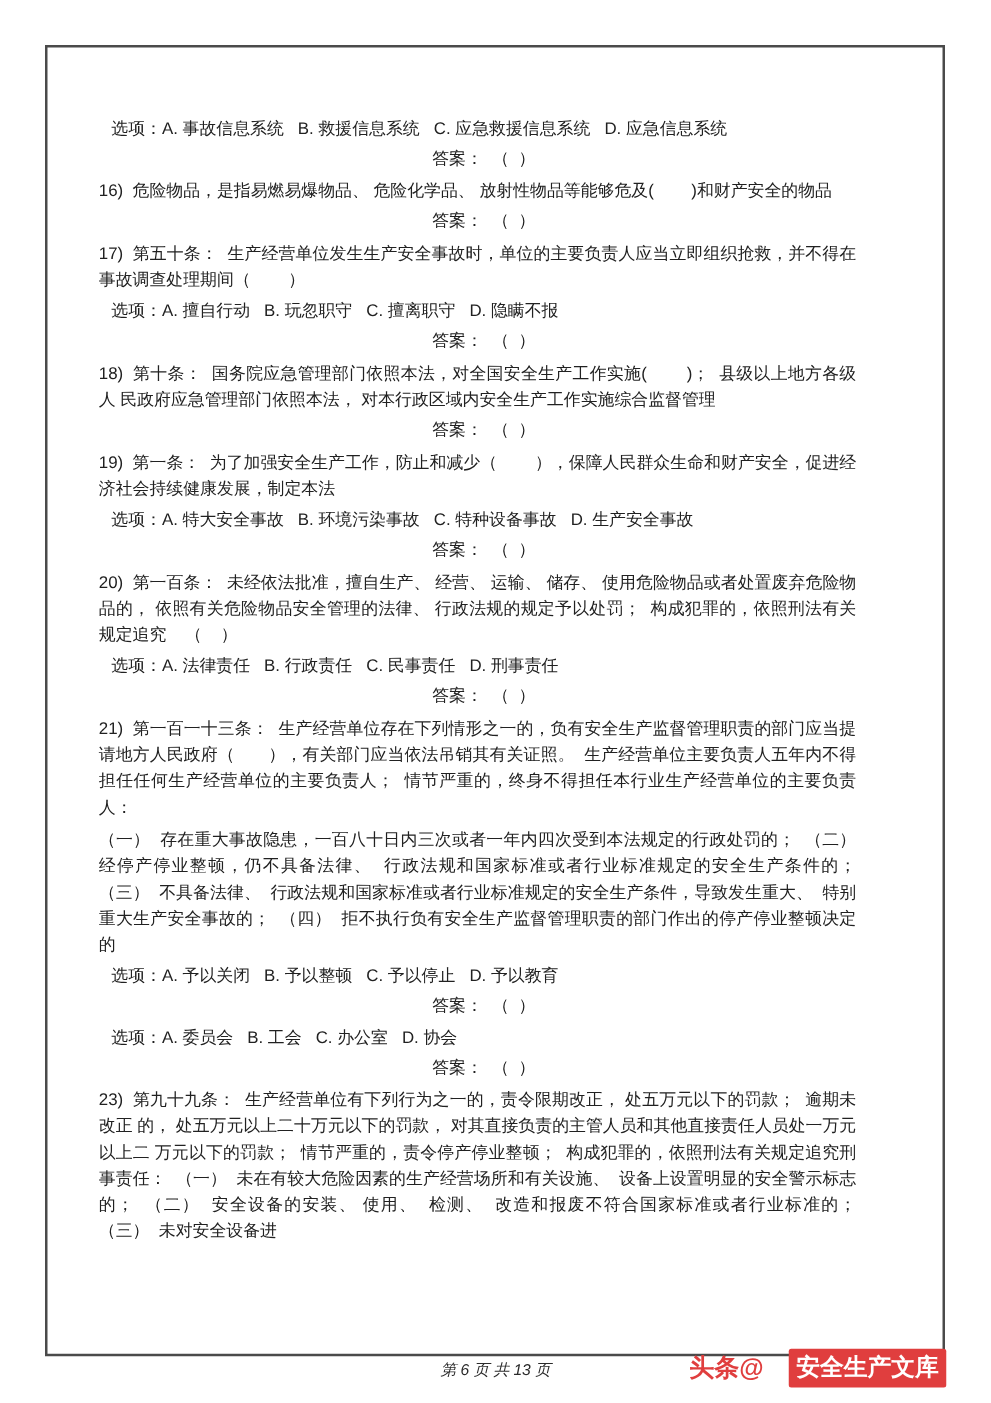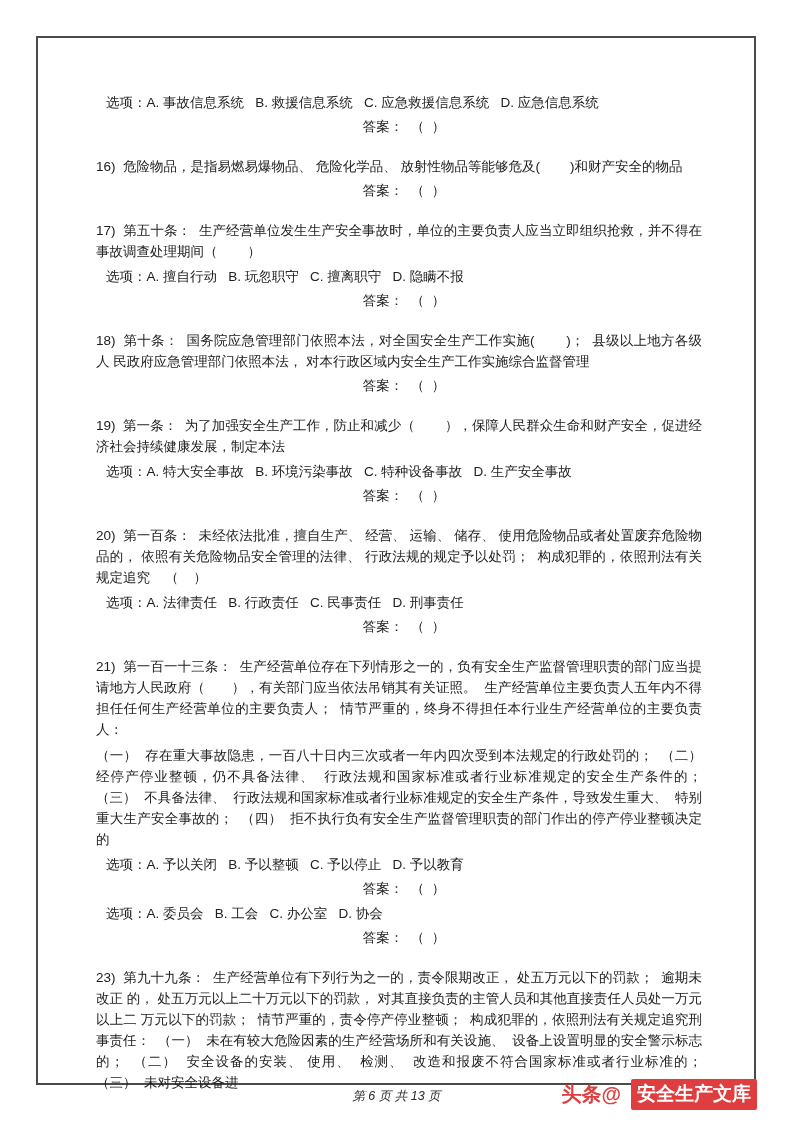--- a/index.html
+++ b/index.html
@@ -16,53 +16,53 @@
     position: absolute;
     left: 36px;
     top: 36px;
     width: 720px;
     height: 1049px;
     border: 2px solid #4a4a4a;
     box-sizing: border-box;
   }
   .content {
     position: absolute;
-    left: 96px;
+    left: 79px;
     top: 88px;
     width: 606px;
     font-size: 13.5px;
     line-height: 21px;
     text-align: justify;
   }
   .para {
     margin: 0;
     white-space: pre-wrap;
     word-break: break-all;
   }
-  .question { margin-top: 19px; }
+  .question { margin-top: 5px; }
   .clause   { margin-top: 5px; }
   .options  { margin-top: 4px; padding-left: 10px; text-align: left; }
   .answer   { margin-top: 3px; padding-left: 10px; text-align: center; }
   .footer {
     position: absolute;
     left: 0;
     right: 0;
     top: 1088px;
     text-align: center;
     font-size: 12.5px;
     color: #2b2b2b;
     font-style: italic;
   }
   .watermark {
     position: absolute;
     right: 36px;
     top: 1079px;
     display: flex;
     align-items: center;
-    gap: 10px;
+    gap: 20px;
     white-space: nowrap;
   }
   .wm-prefix {
     color: #e03e3e;
     font-size: 20px;
     font-weight: 700;
   }
   .wm-badge {
     background: #e03e3e;
     color: #ffffff;

